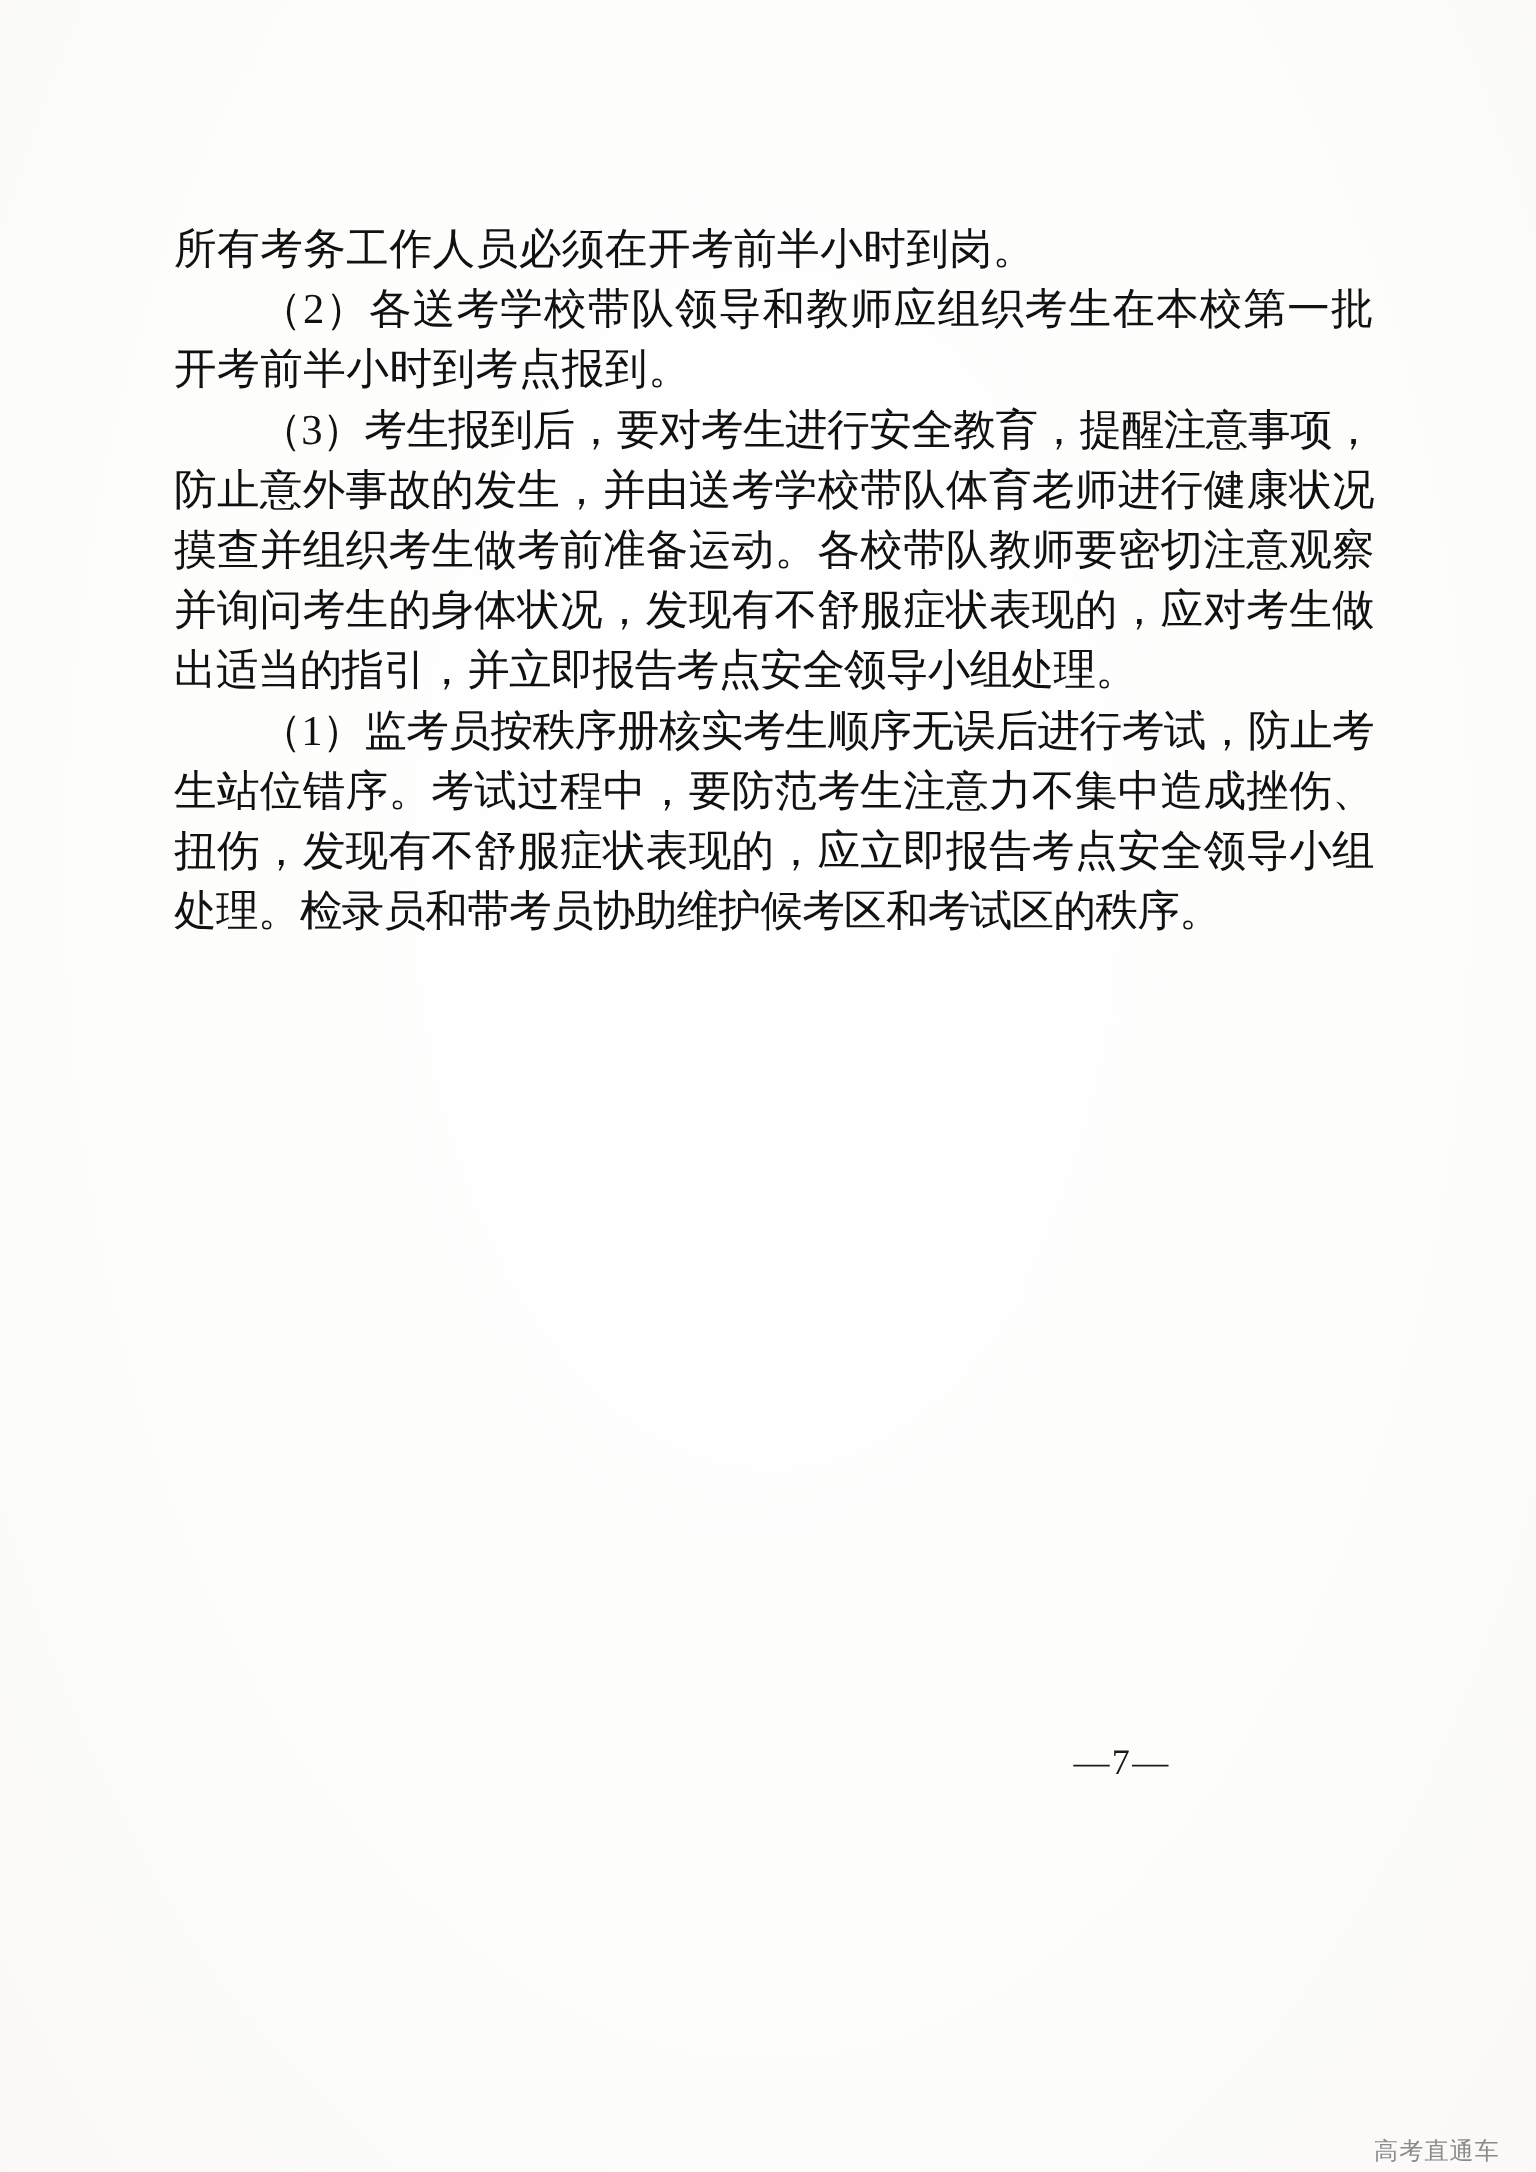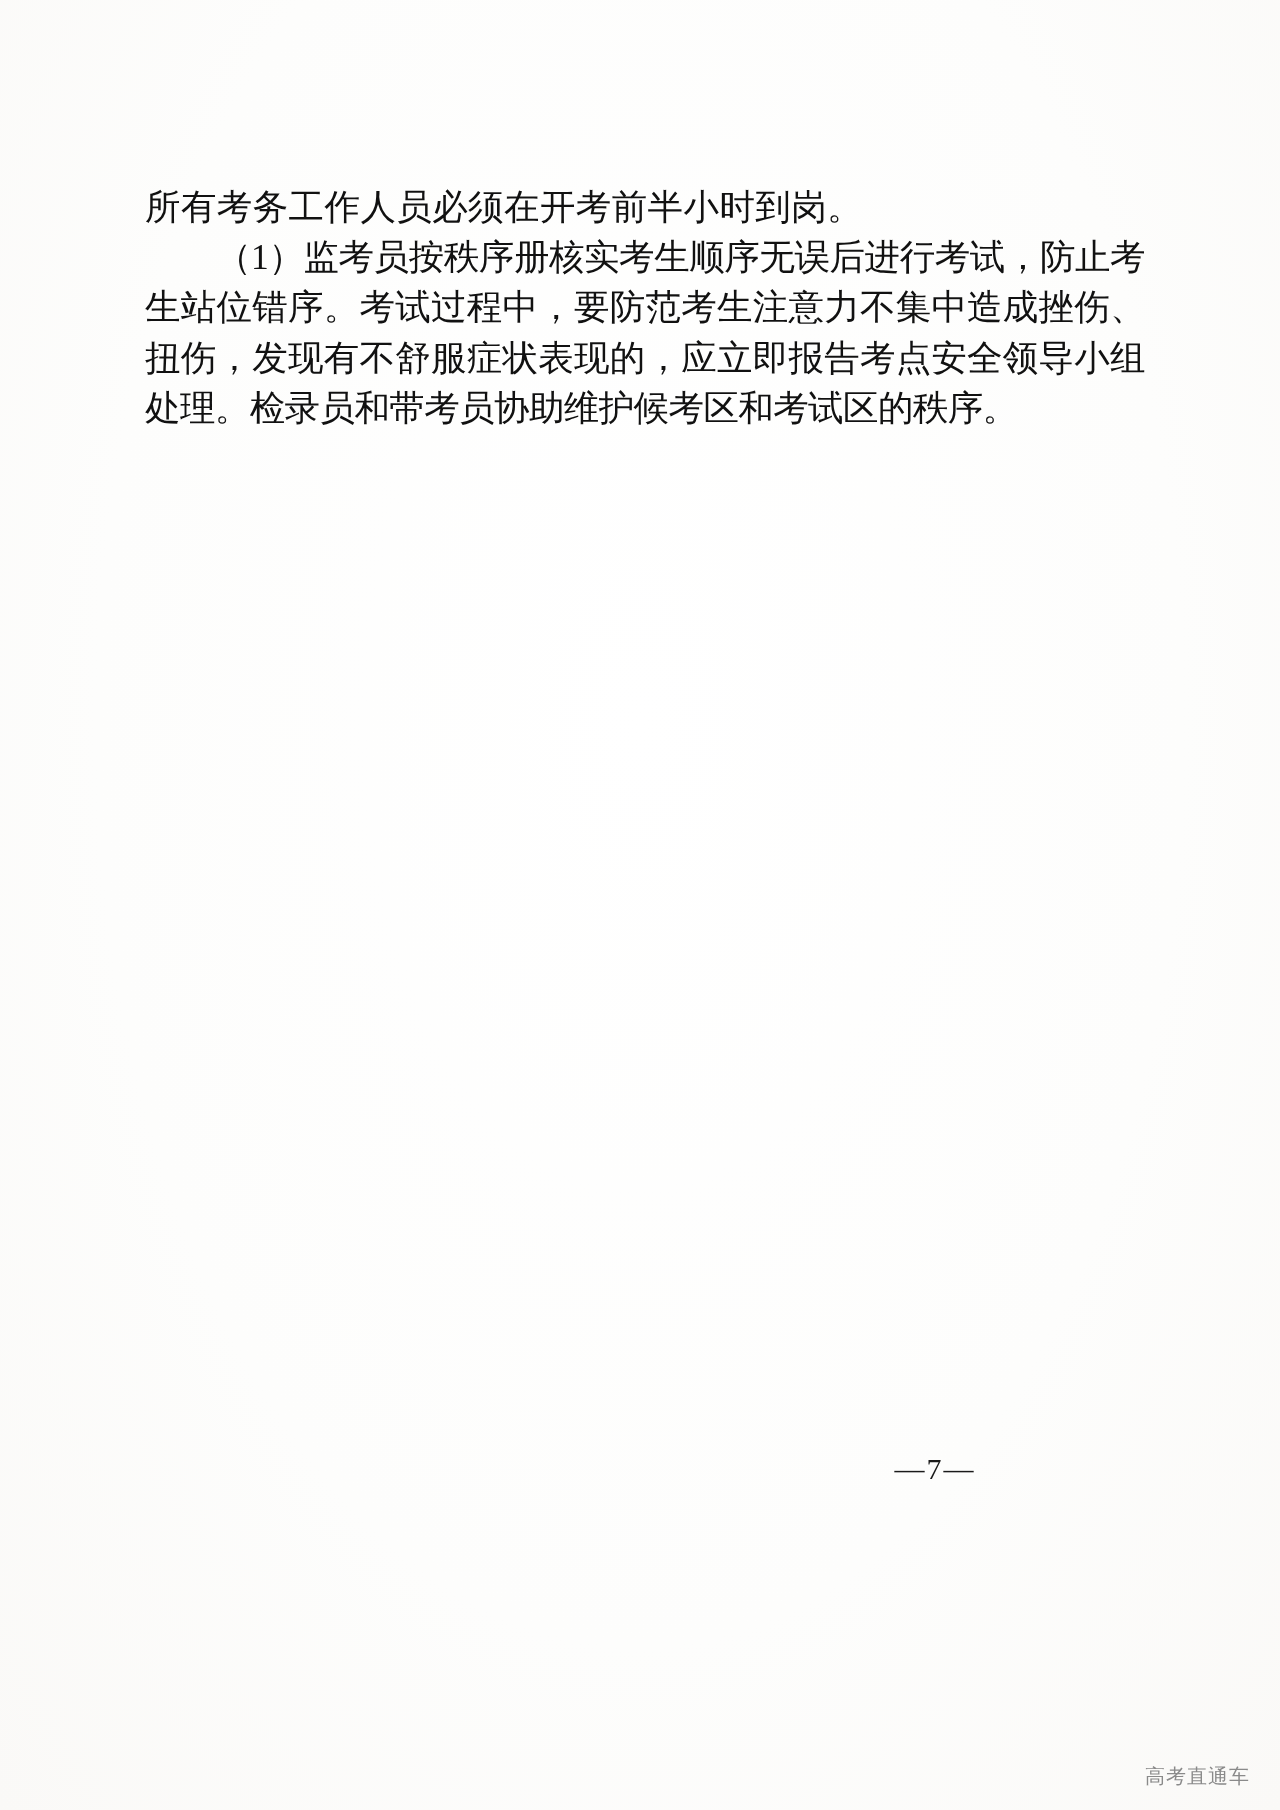--- a/index.html
+++ b/index.html
@@ -78,39 +78,41 @@
     box-sizing: border-box;
   }
   #page-number .pn {
     display: inline-block;
   }
 
   
   #watermark {
     position: absolute;
     right: 30px;
-    bottom: 20px;
+    bottom: 4px;
     font-size: 20px;
     color: #8a8a8a;
     letter-spacing: 1px;
     font-family: "Liberation Sans", "DejaVu Sans", sans-serif;
   }
 </style>
 </head>
 <body>
 
 <div id="page">
 
   <div id="paper-tone"></div>
 
   <div id="body-text">
 
     <p class="para">所有考务工作人员必须在开考前半小时到岗。</p>
 
+    <p class="para indent">（2）各送考学校带队领导和教师应组织考生在本校第一批开考前半小时到考点报到。</p>
 
+    <p class="para indent tight">（3）考生报到后，要对考生进行安全教育，提醒注意事项，防止意外事故的发生，并由送考学校带队体育老师进行健康状况摸查并组织考生做考前准备运动。各校带队教师要密切注意观察并询问考生的身体状况，发现有不舒服症状表现的，应对考生做出适当的指引，并立即报告考点安全领导小组处理。</p>
 
 
 
     <p class="para indent tight">（1）监考员按秩序册核实考生顺序无误后进行考试，防止考生站位错序。考试过程中，要防范考生注意力不集中造成挫伤、扭伤，发现有不舒服症状表现的，应立即报告考点安全领导小组处理。检录员和带考员协助维护候考区和考试区的秩序。</p>
 
 
   </div>
 
   <div id="page-number">
     <span class="pn">—7—</span>

